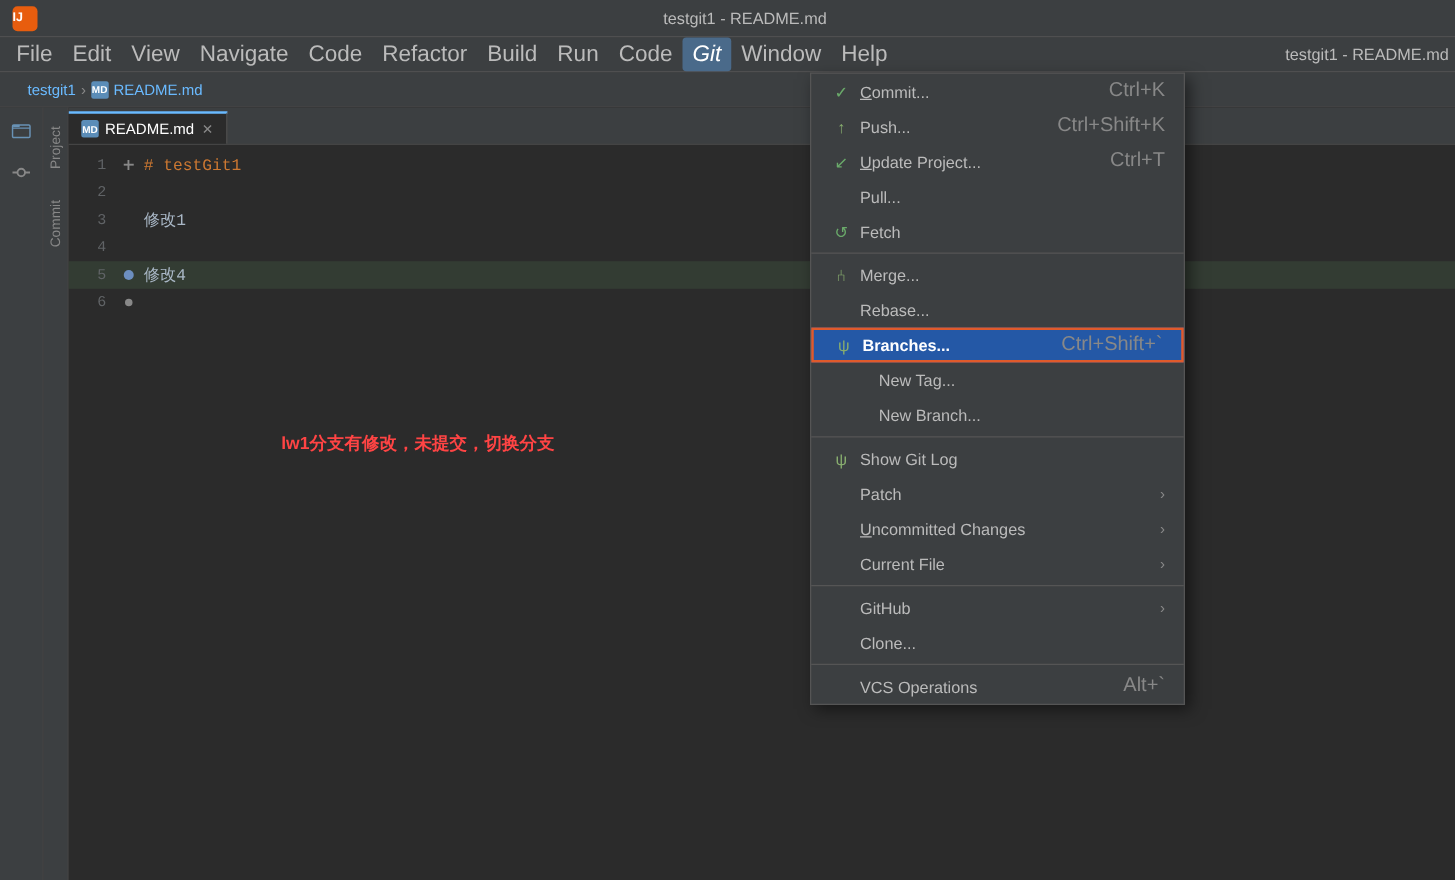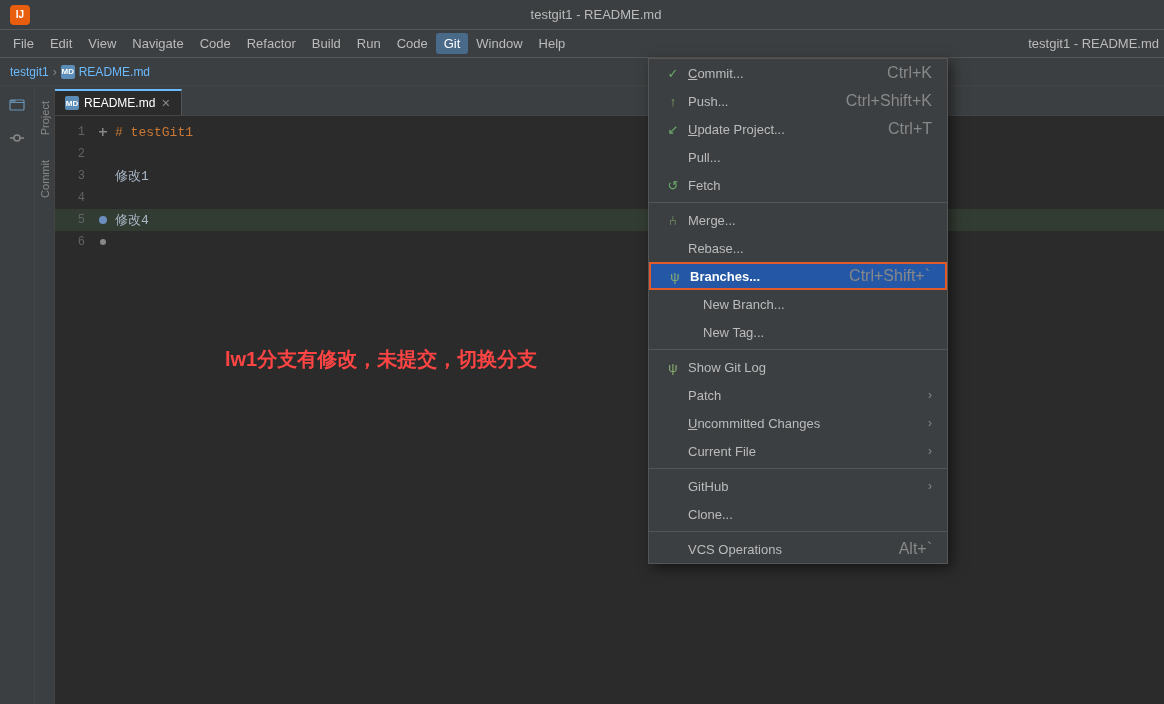--- a/index.html
+++ b/index.html
@@ -24,21 +24,20 @@
       border-bottom: 1px solid #555;
     }
     .title-bar-app-icon {
       width: 20px;
       height: 20px;
       background: #e85d0e;
       border-radius: 4px;
       margin-right: 8px;
       display: flex;
       align-items: center;
-      justify-content: center;
       font-size: 10px;
       color: white;
       font-weight: bold;
     }
     .title-bar-title {
       flex: 1;
       text-align: center;
       color: #bbbbbb;
       font-size: 13px;
     }
@@ -50,34 +49,35 @@
       display: flex;
       align-items: center;
       padding: 0 5px;
       border-bottom: 1px solid #555;
     }
     .menu-item {
       padding: 3px 8px;
       color: #bbbbbb;
       cursor: pointer;
       border-radius: 3px;
-      font-size: 13px;
+      font-size: 18px;
     }
     .menu-item.git-active {
       background: #4a6a8a;
       color: #ffffff;
+      font-style: italic;
     }
 
     
     .breadcrumb-bar {
       height: 28px;
       background: #3c3f41;
       display: flex;
       align-items: center;
-      padding: 0 10px;
+      padding: 0 22px;
       border-bottom: 1px solid #444;
       font-size: 12px;
     }
     .breadcrumb-sep {
       color: #888;
       margin: 0 4px;
     }
 
     
     .main-layout {
@@ -223,21 +223,21 @@
     .code-h1 { color: #cc7832; }
     .code-changed-bg {
       background: rgba(100,160,100,0.15);
     }
 
     .annotation-text {
       position: absolute;
       top: 230px;
       left: 170px;
       color: #ff4444;
-      font-size: 20px;
+      font-size: 14px;
       font-family: 'SimHei', 'Microsoft YaHei', sans-serif;
       font-weight: bold;
     }
 
     
     .dropdown-overlay {
       position: absolute;
       top: 58px;
       left: 648px;
       width: 300px;
@@ -454,26 +454,26 @@
   </div>
 
   <div class="dropdown-item highlighted">
     <span class="dropdown-icon" style="color:#87ac6e;">ψ</span>
     <span><b>Branches...</b></span>
     <span class="dropdown-shortcut">Ctrl+Shift+`</span>
   </div>
 
   <div class="dropdown-item" style="padding-left:30px;">
     <span class="dropdown-icon"></span>
+    <span>New Tag...</span>
+  </div>
+
+  <div class="dropdown-item" style="padding-left:30px;">
+    <span class="dropdown-icon"></span>
     <span>New Branch...</span>
-  </div>
-
-  <div class="dropdown-item" style="padding-left:30px;">
-    <span class="dropdown-icon"></span>
-    <span>New Tag...</span>
   </div>
 
 
   <div class="dropdown-separator"></div>
 
   <div class="dropdown-item">
     <span class="dropdown-icon" style="color:#87ac6e;">ψ</span>
     <span>Show Git Log</span>
   </div>
 

